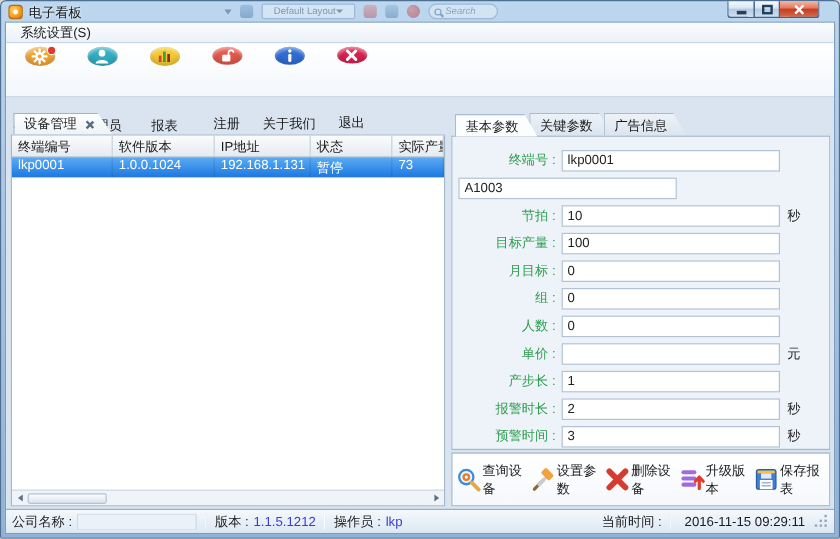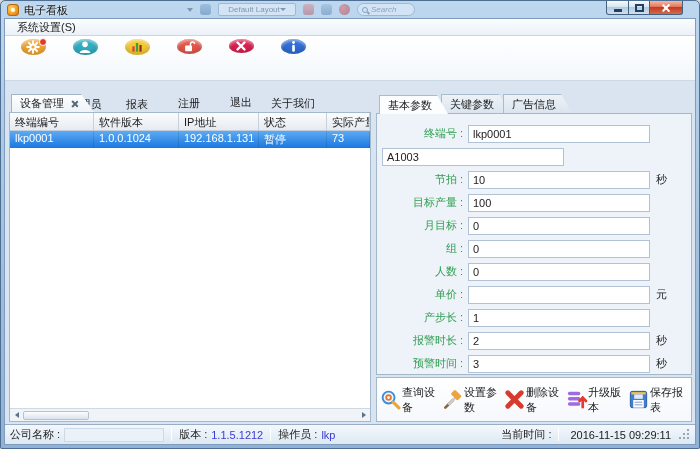--- a/index.html
+++ b/index.html
@@ -183,35 +183,35 @@
       <div class="tool">
         <span class="circle c-red">
           <svg width="15" height="15" viewBox="0 0 24 24">
               <rect x="5" y="10.5" width="11" height="9" rx="1.5" fill="#fff"></rect>
               <path d="M13.5 10.5 V8 a3.4 3.4 0 0 1 6.6-1" fill="none" stroke="#fff" stroke-width="2.4" stroke-linecap="round"></path>
             </svg>
         </span>
         <span class="tlabel">注册</span>
       </div>
       <div class="tool">
-        <span class="circle c-crimson">
-          <svg width="14" height="14" viewBox="0 0 24 24">
-              <path d="M6 6 L18 18 M18 6 L6 18" stroke="#fff" stroke-width="4.2" stroke-linecap="round"></path>
-            </svg>
-        </span>
-        <span class="tlabel">退出</span>
-      </div>
-      <div class="tool">
         <span class="circle c-blue">
           <svg width="15" height="15" viewBox="0 0 24 24">
               <circle cx="12" cy="5.6" r="2.3" fill="#fff"></circle>
               <rect x="9.9" y="9.2" width="4.2" height="11" rx="2" fill="#fff"></rect>
             </svg>
         </span>
         <span class="tlabel">关于我们</span>
+      </div>
+      <div class="tool">
+        <span class="circle c-crimson">
+          <svg width="14" height="14" viewBox="0 0 24 24">
+              <path d="M6 6 L18 18 M18 6 L6 18" stroke="#fff" stroke-width="4.2" stroke-linecap="round"></path>
+            </svg>
+        </span>
+        <span class="tlabel">退出</span>
       </div>
     </div>
 
     <div class="content">
 
       <div class="left-col">
         <div class="tabstrip">
           <div class="doc-tab">
             <span>设备管理</span>
             <span class="tab-close"></span>

